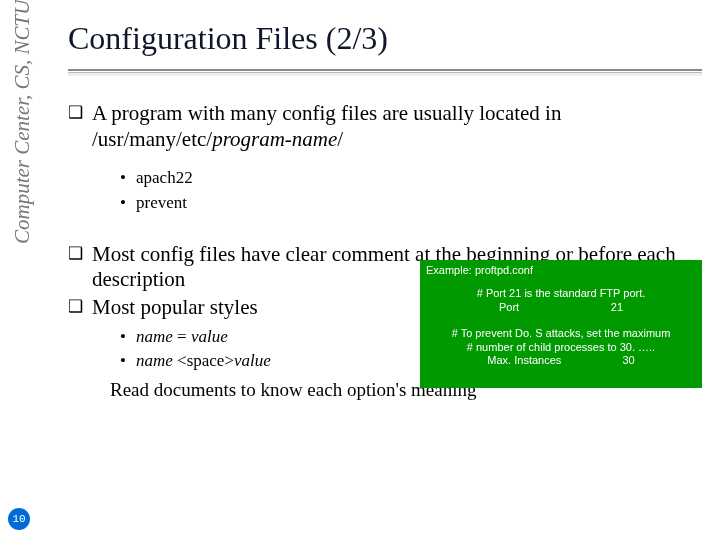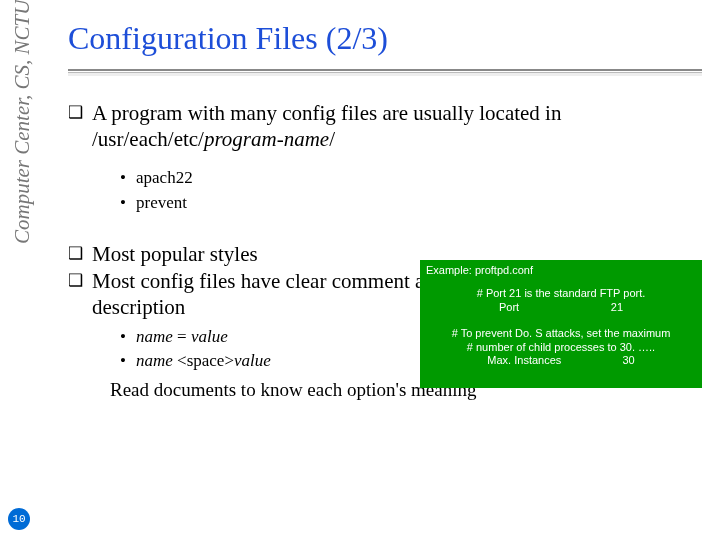--- a/index.html
+++ b/index.html
@@ -23,21 +23,21 @@
     left: 8px; bottom: 10px;
     width: 22px; height: 22px;
     border-radius: 50%;
     background: #006bd6;
     color: #fff;
     font-family: Liberation Mono, monospace;
     font-size: 11px;
     display: flex; align-items: center; justify-content: center;
   }
   .content { position: absolute; left: 68px; top: 20px; right: 18px; }
-  .title { color: #1d4ed8; font-size: 32px; font-weight: normal; }
+  .title { color: #0f172a; font-size: 32px; font-weight: normal; }
   .hr {
     margin-top: 12px;
     height: 4px;
     background: linear-gradient(to bottom, #aaa 0%, #aaa 45%, #fff 46%, #fff 55%, #ccc 56%, #ccc 100%);
     background: none;
     border-top: 2px solid #888;
     border-bottom: 1px solid #bbb;
     box-shadow: 0 3px 0 #eee;
   }
   .body { margin-top: 28px; font-size: 21px; color: #000; line-height: 1.22; }
@@ -78,33 +78,33 @@
 
   <div class="page-num">10</div>
 
   <div class="content">
     <div class="title">Configuration Files (2/3)</div>
     <div class="hr"></div>
 
     <div class="body">
 
       <div class="q-item">
-        <span>A program with many config files are usually located in </span><span>/usr/each/etc/</span><span class="path-italic">program-name</span><span>/</span>
+        <span>A program with many config files are usually located in </span><span>/usr/many/etc/</span><span class="path-italic">program-name</span><span>/</span>
       </div>
       <div class="sub-list">
         <div class="sub-item"><span>apach22</span></div>
         <div class="sub-item"><span>prevent</span></div>
       </div>
 
       <div class="row2">
+        <div class="q-item">
+          <span>Most config files have clear comment at the beginning or before each description</span>
+        </div>
         <div class="q-item styles-block">
           <span>Most popular styles</span>
-        </div>
-        <div class="q-item">
-          <span>Most config files have clear comment at the beginning or before each description</span>
         </div>
 
         <div class="green-box">
           <div class="gb-title">Example: proftpd.conf</div>
           <div class="gb-block">
             <div class="gb-line"># Port 21 is the standard FTP port.</div>
             <div class="gb-line">Port                              21</div>
           </div>
           <div class="gb-block">
             <div class="gb-line"># To prevent Do. S attacks, set the maximum</div>

